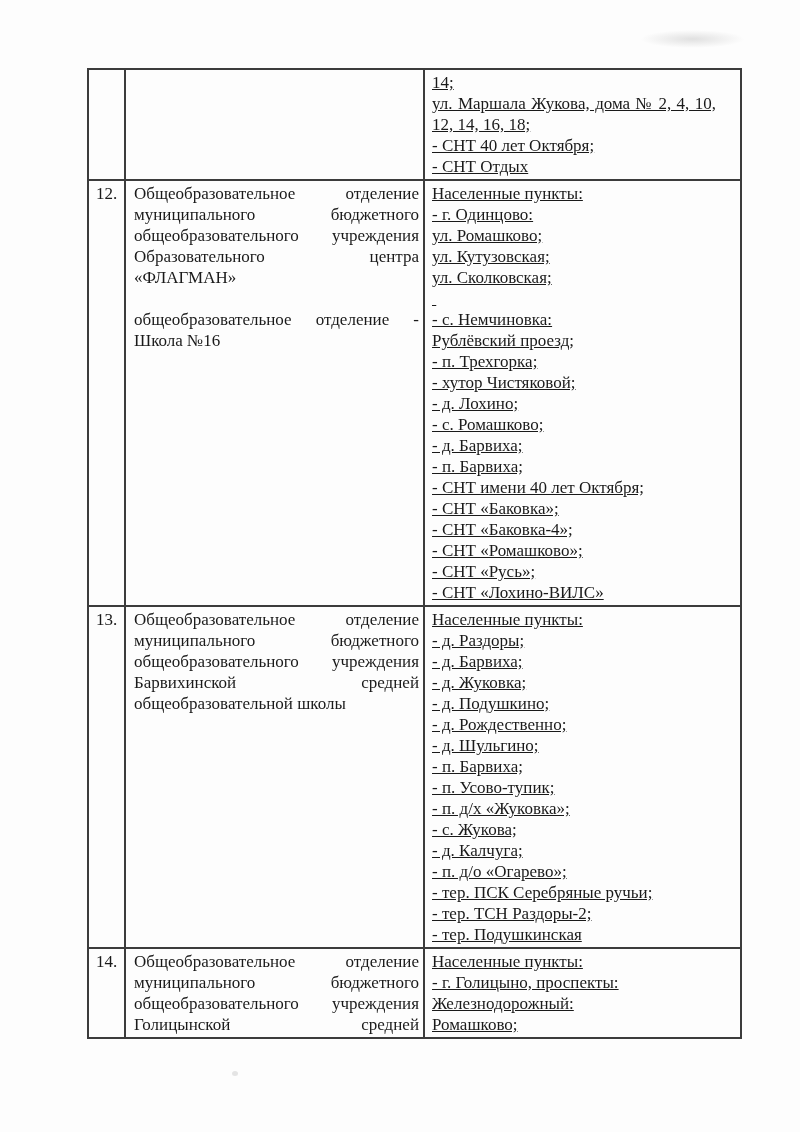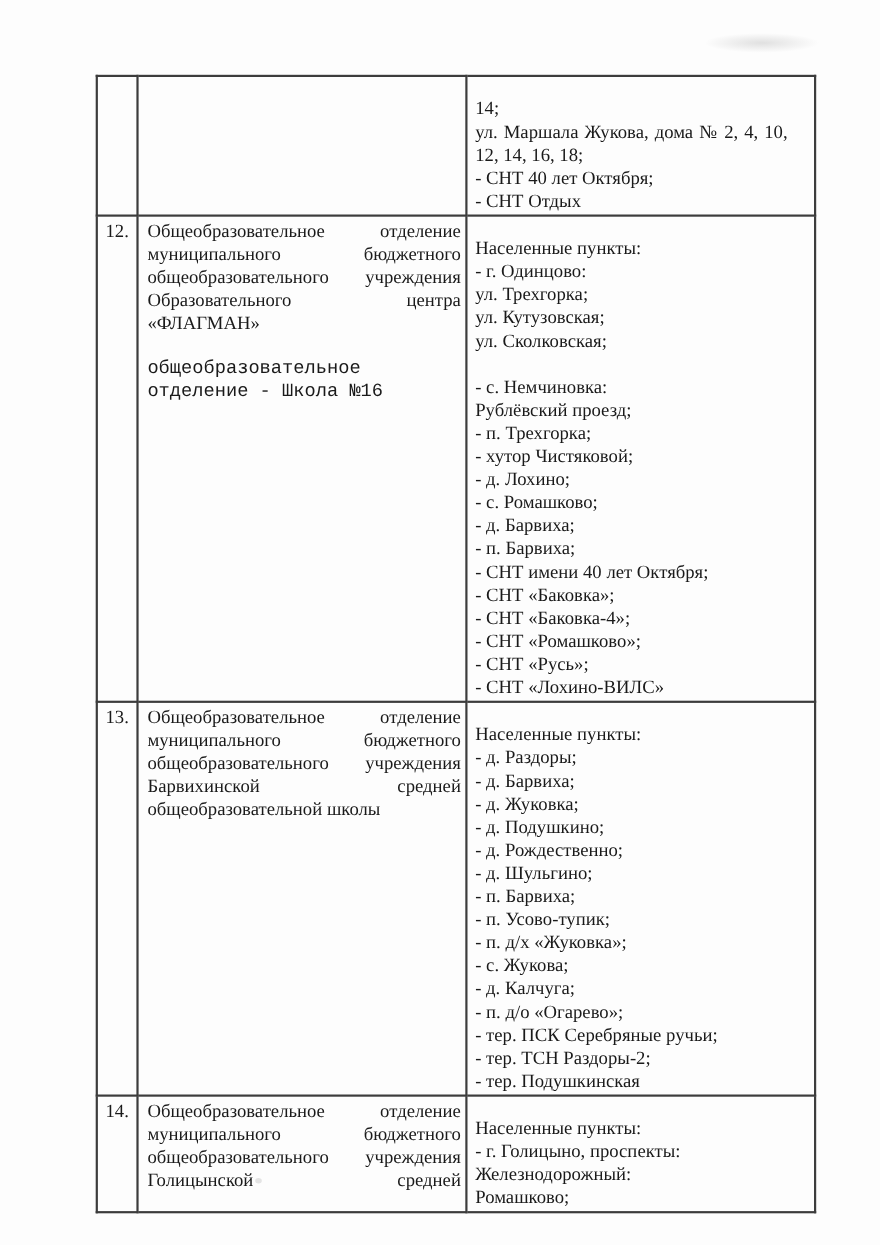--- a/index.html
+++ b/index.html
@@ -57,24 +57,25 @@
   }
   td.num {
     text-align: center;
     padding: 2px 2px;
     border-radius: 15px;
   }
   td.school {
     text-align: justify;
     padding: 2px 4px 2px 8px;
   }
-  td.school .para + .para { margin-top: 21px; font-family: Liberation Mono, monospace; }
+  td.school .para + .para { margin-top: 21px; }
   td.school.justify-last .para { text-align-last: justify; }
   td.settl {
-    padding: 18px 24px 2px 7px;
+    padding: 2px 24px 2px 7px;
+    text-decoration: underline;
   }
   td.settl .line {
     text-align: justify;
     min-height: 21px;
   }
 </style>
 </head>
 <body>
 
 <div class="page">
@@ -100,21 +101,21 @@
       </tr>
       <tr>
         <td class="num">12.</td>
         <td class="school">
             <div class="para">Общеобразовательное отделение муниципального бюджетного общеобразовательного учреждения Образовательного центра «ФЛАГМАН»</div>
             <div class="para">общеобразовательное отделение - Школа №16</div>
           </td>
         <td class="settl">
             <div class="line">Населенные пункты:</div>
             <div class="line">- г. Одинцово:</div>
-            <div class="line">ул. Трехгорка;</div>
+            <div class="line">ул. Ромашково;</div>
             <div class="line">ул. Кутузовская;</div>
             <div class="line">ул. Сколковская;</div>
             <div class="line">&nbsp;</div>
             <div class="line">- с. Немчиновка:</div>
             <div class="line">Рублёвский проезд;</div>
             <div class="line">- п. Трехгорка;</div>
             <div class="line">- хутор Чистяковой;</div>
             <div class="line">- д. Лохино;</div>
             <div class="line">- с. Ромашково;</div>
             <div class="line">- д. Барвиха;</div>

